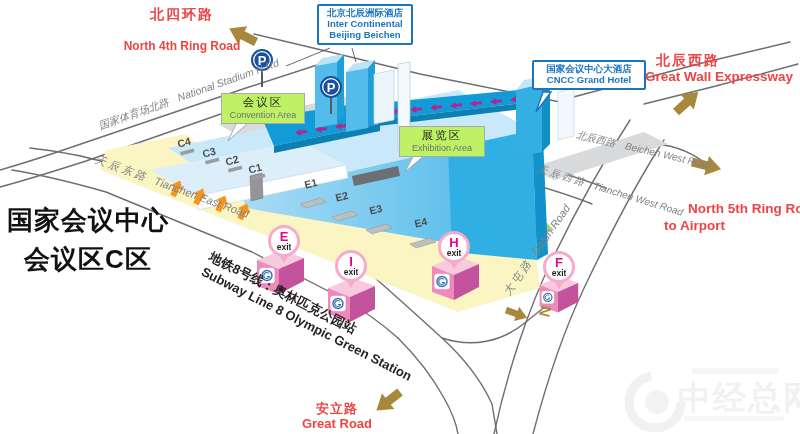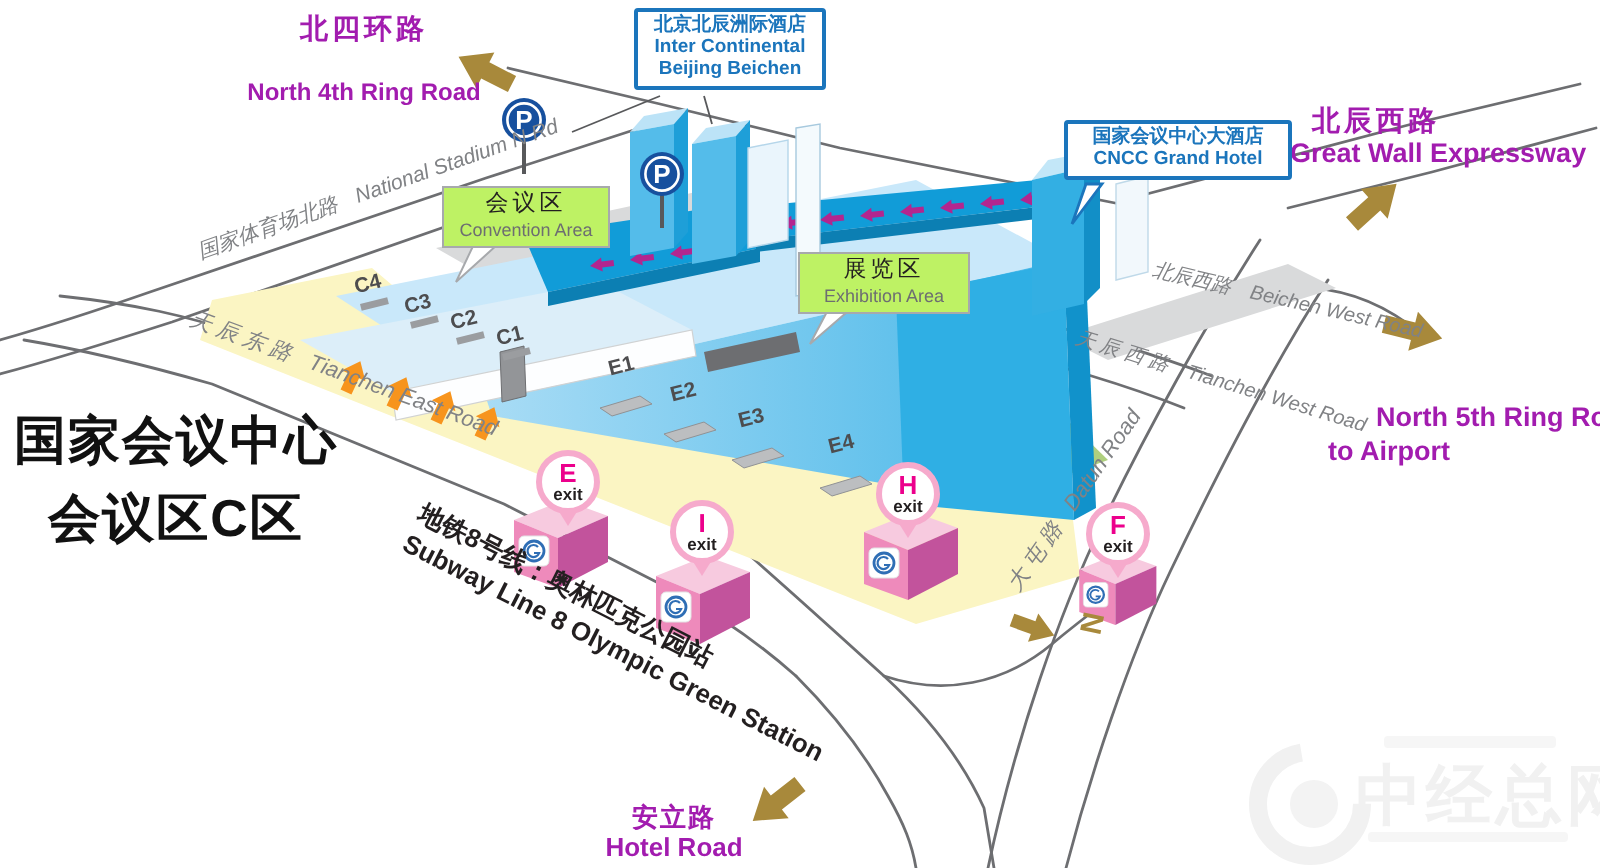--- a/index.html
+++ b/index.html
@@ -1,19 +1,19 @@
 <!DOCTYPE html>
 <html><head>
 <meta charset="utf-8">
 <style>
   html,body{margin:0;padding:0;background:#fff;}
   #stage{position:relative;width:800px;height:434px;background:#fff;overflow:hidden;
          font-family:"Liberation Sans","DejaVu Sans",sans-serif;}
   .abs{position:absolute;white-space:nowrap;}
-  .gold{color:#a21caf;font-weight:bold;}
+  .gold{color:#ef4444;font-weight:bold;}
   .ctr{text-align:center;}
   .title-line{left:0;width:176px;text-align:center;font-size:26px;font-weight:bold;color:#111;letter-spacing:1px;}
   .roadlabel{font-style:italic;color:#808285;font-size:10.5px;transform-origin:0 0;}
   .roadlabel .rl-en{margin-left:10px;}
   .callout-blue{background:#fff;border:2px solid #1B75BC;border-radius:2px;color:#1B75BC;
                 text-align:center;padding:2px 3px;line-height:1.15;}
   .callout-blue .cb-cn{font-size:9.5px;font-weight:bold;}
   .callout-blue .cb-en{font-size:9.5px;font-weight:bold;}
   .callout-grey{background:#bef264;border:1px solid #A7A9AC;color:#231F20;text-align:center;
                 padding:2px 2px;line-height:1.2;}
@@ -209,21 +209,21 @@
   <div class="abs gold ctr" style="left:112px;top:6px;width:140px;font-size:14px;letter-spacing:2px">北四环路</div>
   <div class="abs gold ctr" style="left:97px;top:39px;width:170px;font-size:12px">North 4th Ring Road</div>
 
   <div class="abs gold" style="left:656px;top:52px;font-size:14px;letter-spacing:2px">北辰西路</div>
   <div class="abs gold" style="left:645px;top:69px;font-size:13.5px">Great Wall Expressway</div>
 
   <div class="abs gold" style="left:688px;top:201px;font-size:13.5px">North 5th Ring Road</div>
   <div class="abs gold" style="left:664px;top:218px;font-size:13.5px">to Airport</div>
 
   <div class="abs gold ctr" style="left:302px;top:400px;width:70px;font-size:13px;letter-spacing:1px">安立路</div>
-  <div class="abs gold ctr" style="left:292px;top:416px;width:90px;font-size:13px">Hotel Road</div>
+  <div class="abs gold ctr" style="left:292px;top:416px;width:90px;font-size:13px">Great Road</div>
 
   <div class="abs roadlabel" style="left:97px;top:120px;transform:rotate(-19.5deg)">
     <span>国家体育场北路</span><span class="rl-en">National Stadium N Rd</span>
   </div>
   <div class="abs roadlabel" style="left:98px;top:152px;font-size:11px;transform:rotate(20deg)">
     <span>天 辰 东 路</span><span class="rl-en">Tianchen East Road</span>
   </div>
   <div class="abs roadlabel" style="left:578px;top:128px;font-size:10px;transform:rotate(13deg)">
     <span>北辰西路</span><span class="rl-en">Beichen West Road</span>
   </div>

